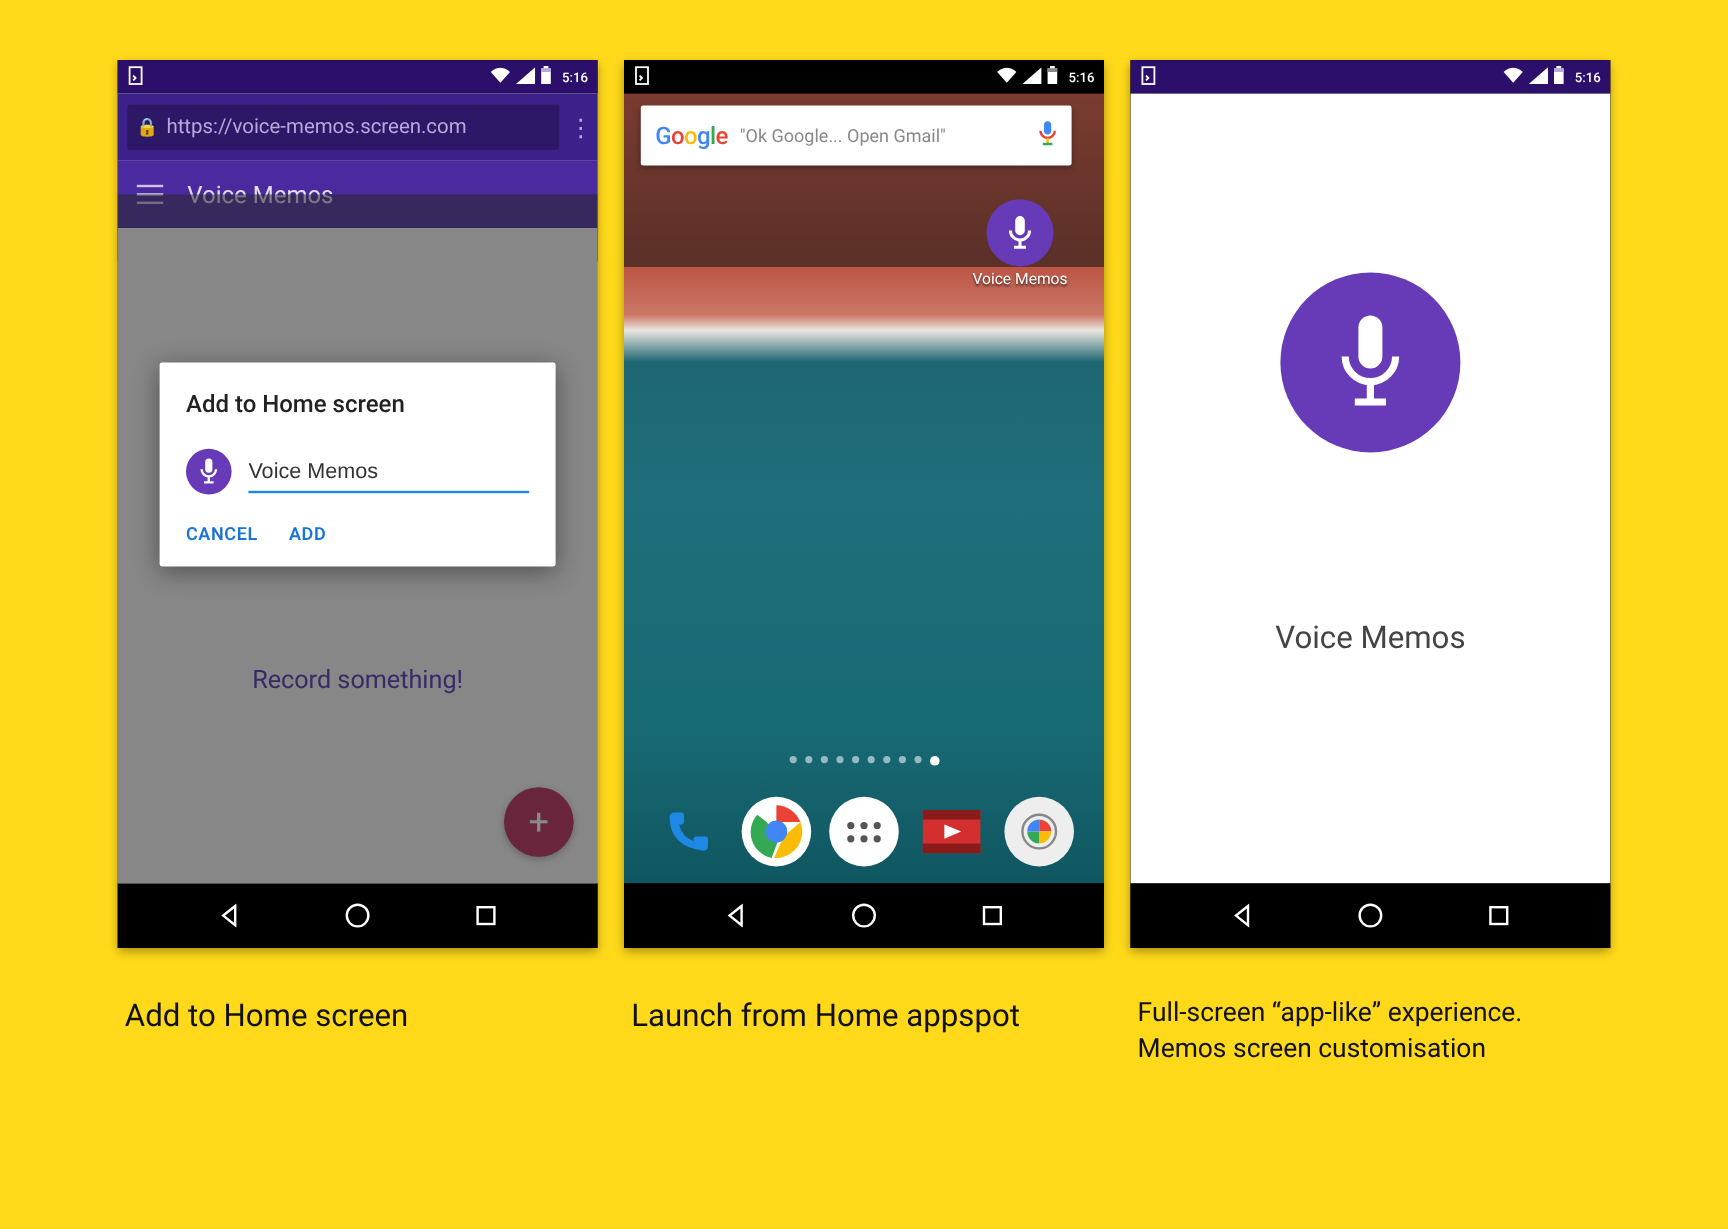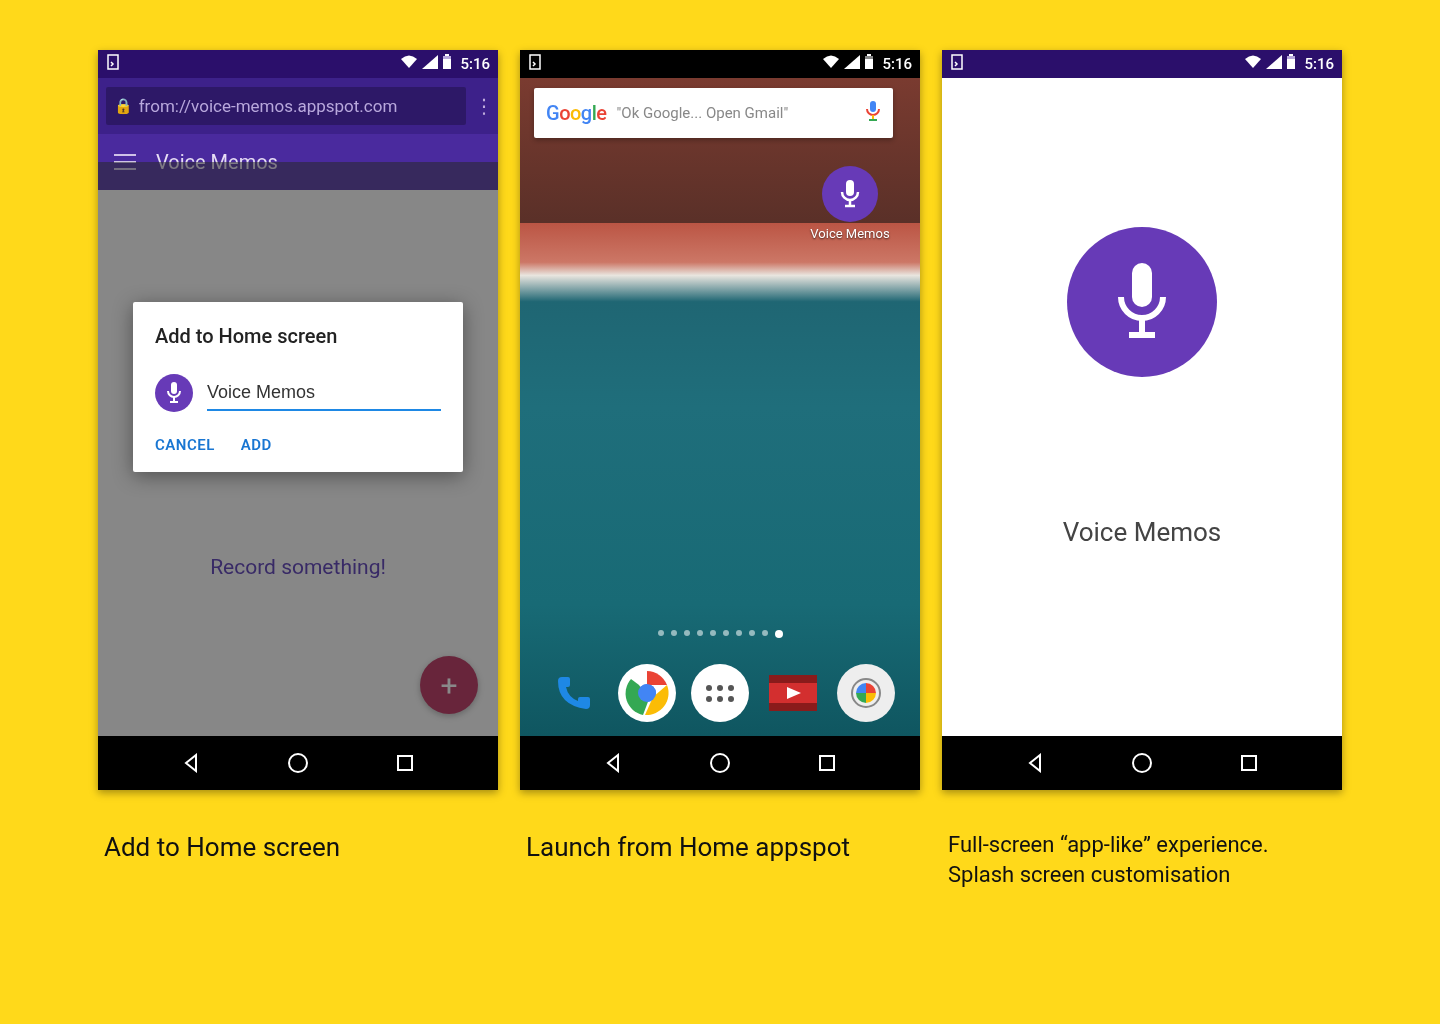--- a/index.html
+++ b/index.html
@@ -27,21 +27,21 @@
     position: relative;
     overflow: hidden;
   }
   
   .status-bar {
     height: 28px;
     display: flex;
     align-items: center;
     padding: 0 8px;
     color: #fff;
-    font-size: 15px;
+    font-size: 11px;
     font-weight: 500;
   }
   .status-bar.purple { background: #2b0f6b; }
   .status-bar.black { background: #000; }
   .status-left { flex: 0 0 auto; }
   .status-right { margin-left: auto; display: flex; align-items: center; gap: 4px; }
   .time { margin-left: 4px; }
 
   
   .nav-bar {
@@ -186,21 +186,21 @@
               <rect x="1" y="2" width="8" height="3" fill="#b8a8dc"></rect>
             </svg></span>
         <span class="time">5:16</span>
       </div>
     </div>
 
     <div class="p1-content">
       <div class="p1-urlbar">
         <div class="urlbox">
           <span class="lock">🔒</span>
-          <span>from://voice-memos.appspot.com</span>
+          <span>https://voice-memos.screen.com</span>
         </div>
         <div class="urlmenu">⋮</div>
       </div>
       <div class="p1-appbar">
         <span class="menu-icon">
             <span></span>
             <span></span>
             <span></span>
           </span>
         <span class="app-title">Voice Memos</span>
@@ -436,14 +436,14 @@
           </svg>
         </div>
     </div>
   </div>
 
 </div>
 
 <div class="captions">
   <div class="caption">Add to Home screen</div>
   <div class="caption">Launch from Home appspot</div>
-  <div class="caption small">Full-screen “app-like” experience. Splash screen customisation</div>
+  <div class="caption small">Full-screen “app-like” experience. Memos screen customisation</div>
 </div>
 
 </body></html>

